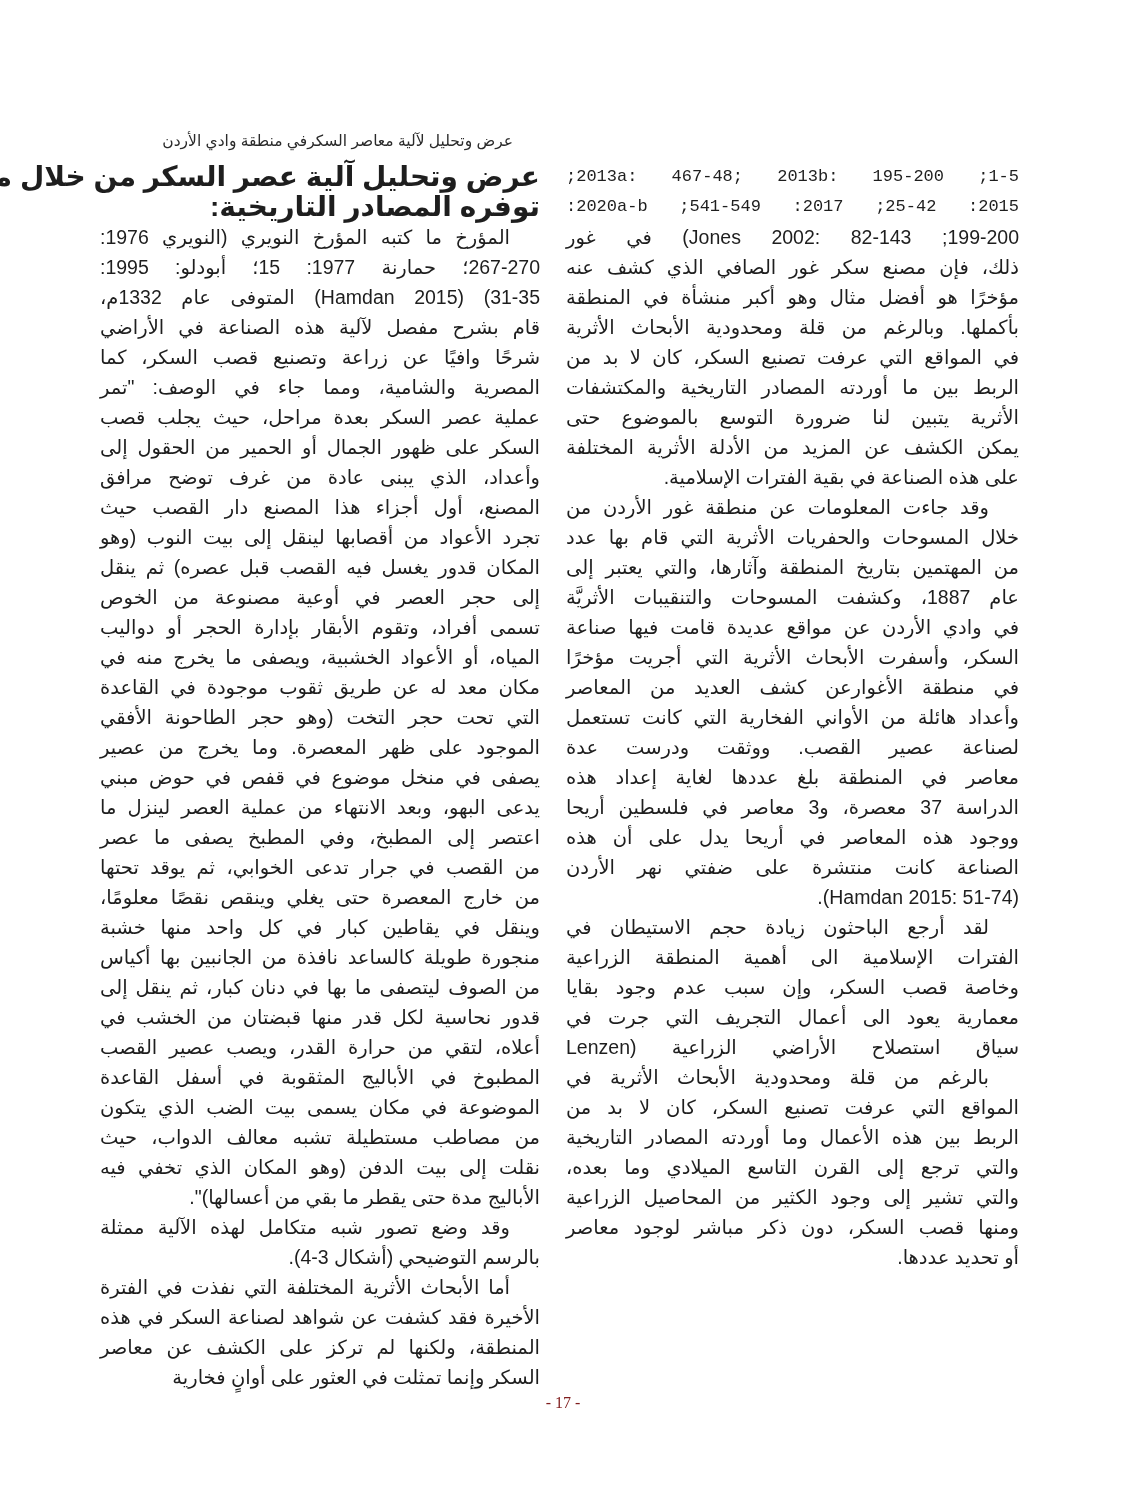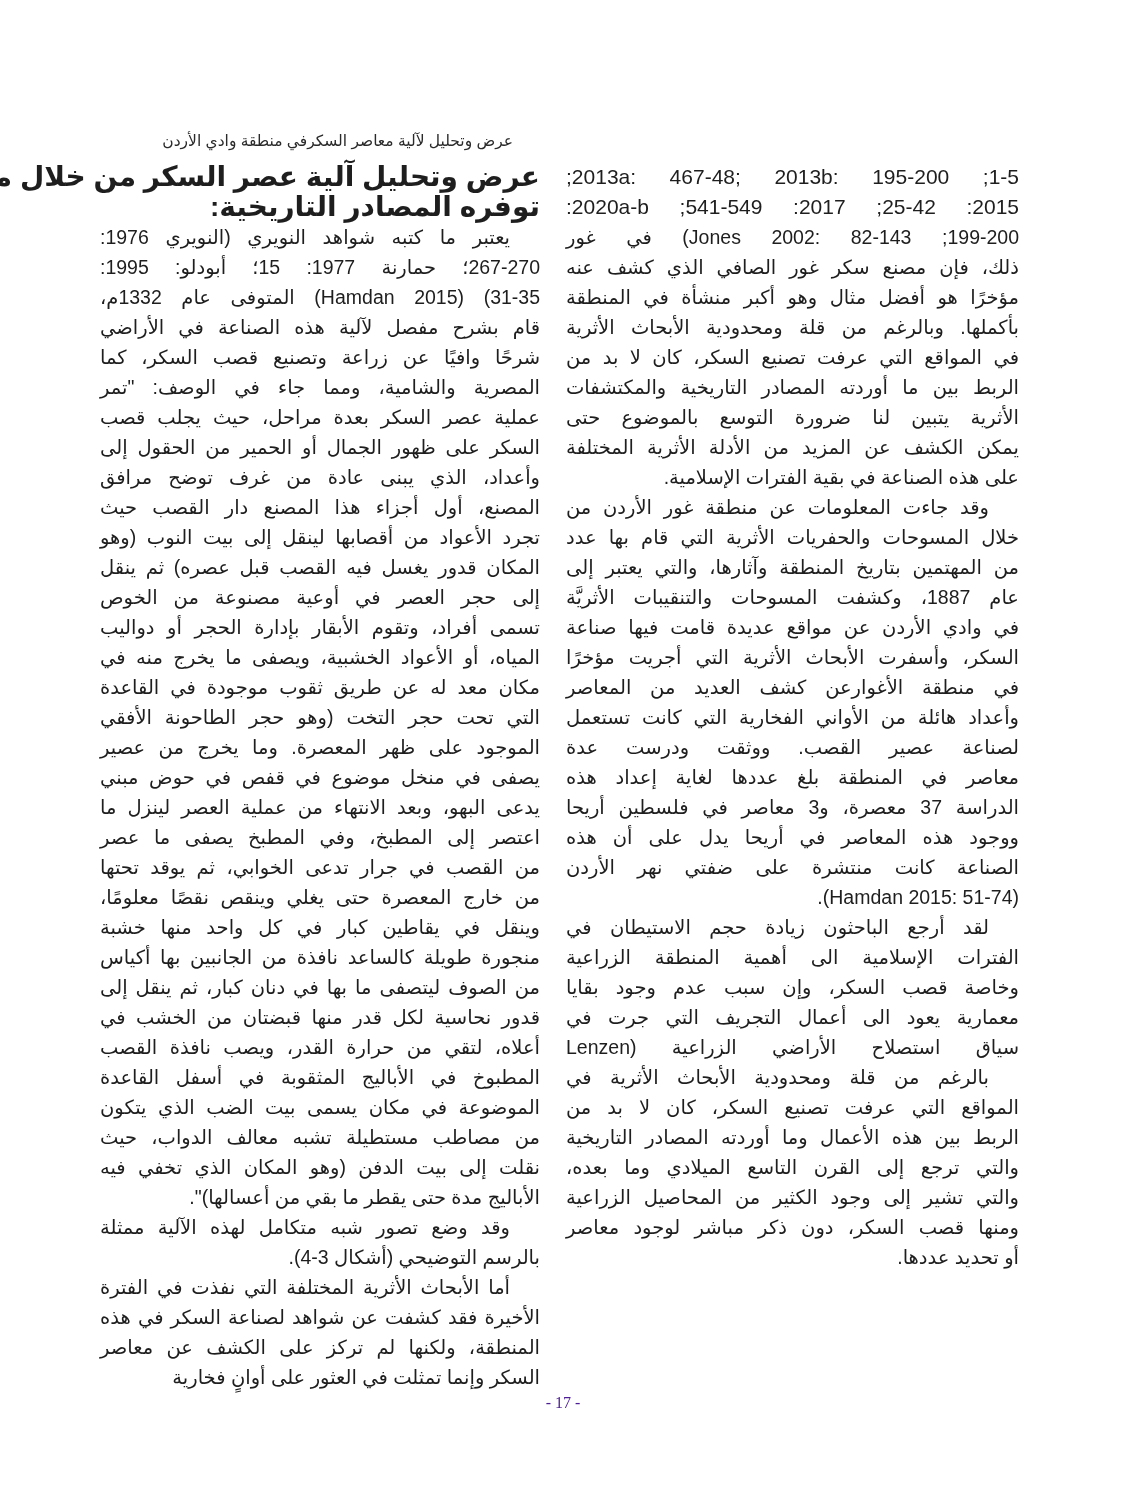--- a/index.html
+++ b/index.html
@@ -18,26 +18,26 @@
     font-size: 19.5px; line-height: 30px;
   }
   .col-right { top: 162px; left: 566px; width: 453px; }
   .col-left  { top: 162px; left: 100px; width: 440px; }
   .line {
     display: block; white-space: nowrap; height: 30px;
     text-align: justify; text-align-last: justify;
   }
   .line.last { text-align-last: right; }
   .line.indent { padding-right: 30px; }
-  .line.ltr-num { font-family: Liberation Sans, sans-serif; font-size: 21px; }
+  .line.ltr-num { font-family: Liberation Mono, monospace; font-size: 17px; }
   .heading { font-weight: bold; font-size: 28px; }
   .page-number {
     position: absolute; top: 1394px; left: 0; width: 1126px;
     text-align: center; font-family: "Liberation Serif", serif;
-    font-size: 16px; color: #4c1d95;
+    font-size: 16px; color: #7f1d1d;
   }
 </style>
 </head>
 <body>
 
 <div class="running-header">عرض وتحليل لآلية معاصر السكرفي منطقة وادي الأردن</div>
 
 <div class="col col-right" id="col-right">
     <span class="line ltr-num">1-5; 2013a: 467-48; 2013b: 195-200;</span>
     <span class="line ltr-num">2015: 25-42; 2017: 541-549; 2020a-b:</span>
@@ -73,21 +73,21 @@
     <span class="line">المواقع التي عرفت تصنيع السكر، كان لا بد من</span>
     <span class="line">الربط بين هذه الأعمال وما أوردته المصادر التاريخية</span>
     <span class="line">والتي ترجع إلى القرن التاسع الميلادي وما بعده،</span>
     <span class="line">والتي تشير إلى وجود الكثير من المحاصيل الزراعية</span>
     <span class="line">ومنها قصب السكر، دون ذكر مباشر لوجود معاصر</span>
     <span class="line last">أو تحديد عددها.</span>
   </div>
 <div class="col col-left" id="col-left">
     <span class="line heading">عرض وتحليل آلية عصر السكر من خلال ما</span>
     <span class="line heading last">توفره المصادر التاريخية:</span>
-    <span class="line indent">يعتبر ما كتبه شواهد النويري (النويري 1976:</span>
+    <span class="line indent">المؤرخ ما كتبه المؤرخ النويري (النويري 1976:</span>
     <span class="line">267-270؛ حمارنة 1977: 15؛ أبودلو: 1995:</span>
     <span class="line">31-35) (Hamdan 2015) المتوفى عام 1332م،</span>
     <span class="line">قام بشرح مفصل لآلية هذه الصناعة في الأراضي</span>
     <span class="line">شرحًا وافيًا عن زراعة وتصنيع قصب السكر، كما</span>
     <span class="line">المصرية والشامية، ومما جاء في الوصف: "تمر</span>
     <span class="line">عملية عصر السكر بعدة مراحل، حيث يجلب قصب</span>
     <span class="line">السكر على ظهور الجمال أو الحمير من الحقول إلى</span>
     <span class="line">وأعداد، الذي يبنى عادة من غرف توضح مرافق</span>
     <span class="line">المصنع، أول أجزاء هذا المصنع دار القصب حيث</span>
     <span class="line">تجرد الأعواد من أقصابها لينقل إلى بيت النوب (وهو</span>
@@ -100,21 +100,21 @@
     <span class="line">الموجود على ظهر المعصرة. وما يخرج من عصير</span>
     <span class="line">يصفى في منخل موضوع في قفص في حوض مبني</span>
     <span class="line">يدعى البهو، وبعد الانتهاء من عملية العصر لينزل ما</span>
     <span class="line">اعتصر إلى المطبخ، وفي المطبخ يصفى ما عصر</span>
     <span class="line">من القصب في جرار تدعى الخوابي، ثم يوقد تحتها</span>
     <span class="line">من خارج المعصرة حتى يغلي وينقص نقصًا معلومًا،</span>
     <span class="line">وينقل في يقاطين كبار في كل واحد منها خشبة</span>
     <span class="line">منجورة طويلة كالساعد نافذة من الجانبين بها أكياس</span>
     <span class="line">من الصوف ليتصفى ما بها في دنان كبار، ثم ينقل إلى</span>
     <span class="line">قدور نحاسية لكل قدر منها قبضتان من الخشب في</span>
-    <span class="line">أعلاه، لتقي من حرارة القدر، ويصب نافذة القصب</span>
+    <span class="line">أعلاه، لتقي من حرارة القدر، ويصب عصير القصب</span>
     <span class="line">المطبوخ في الأباليج المثقوبة في أسفل القاعدة</span>
     <span class="line">الموضوعة في مكان يسمى بيت الضب الذي يتكون</span>
     <span class="line">من مصاطب مستطيلة تشبه معالف الدواب، حيث</span>
     <span class="line">نقلت إلى بيت الدفن (وهو المكان الذي تخفي فيه</span>
     <span class="line last">الأباليج مدة حتى يقطر ما بقي من أعسالها)".</span>
     <span class="line indent">وقد وضع تصور شبه متكامل لهذه الآلية ممثلة</span>
     <span class="line last">بالرسم التوضيحي (أشكال 3-4).</span>
     <span class="line indent">أما الأبحاث الأثرية المختلفة التي نفذت في الفترة</span>
     <span class="line">الأخيرة فقد كشفت عن شواهد لصناعة السكر في هذه</span>
     <span class="line">المنطقة، ولكنها لم تركز على الكشف عن معاصر</span>

